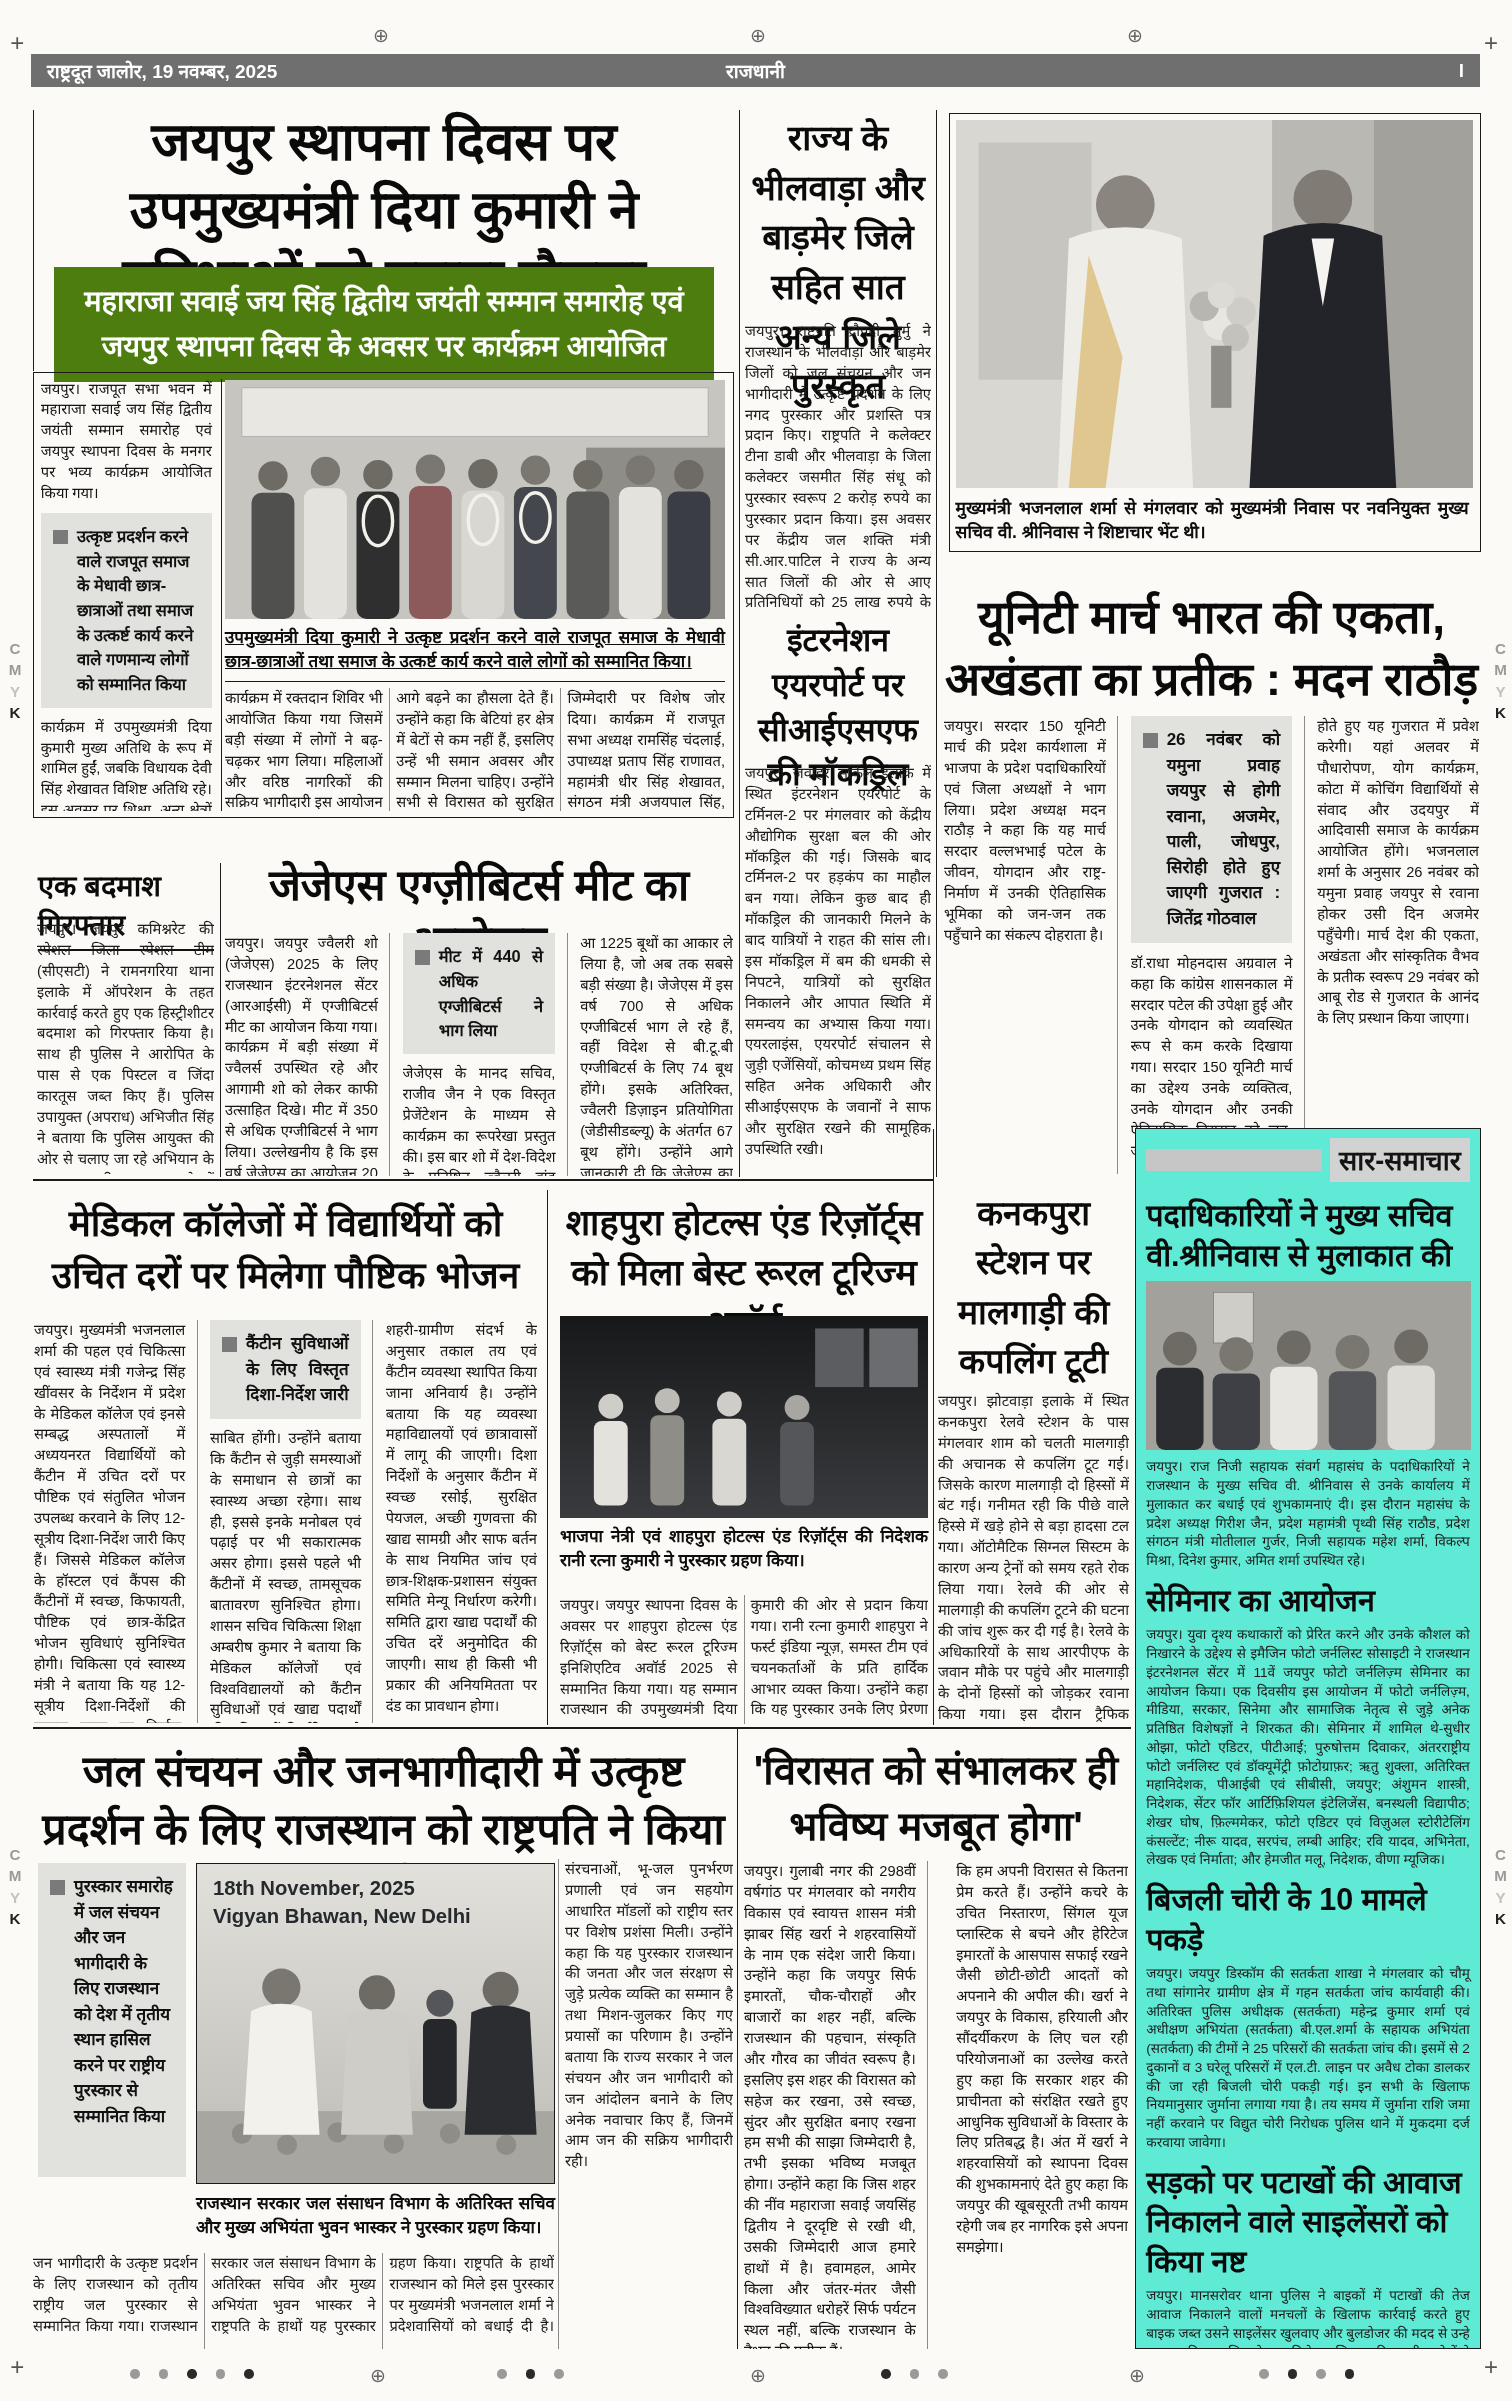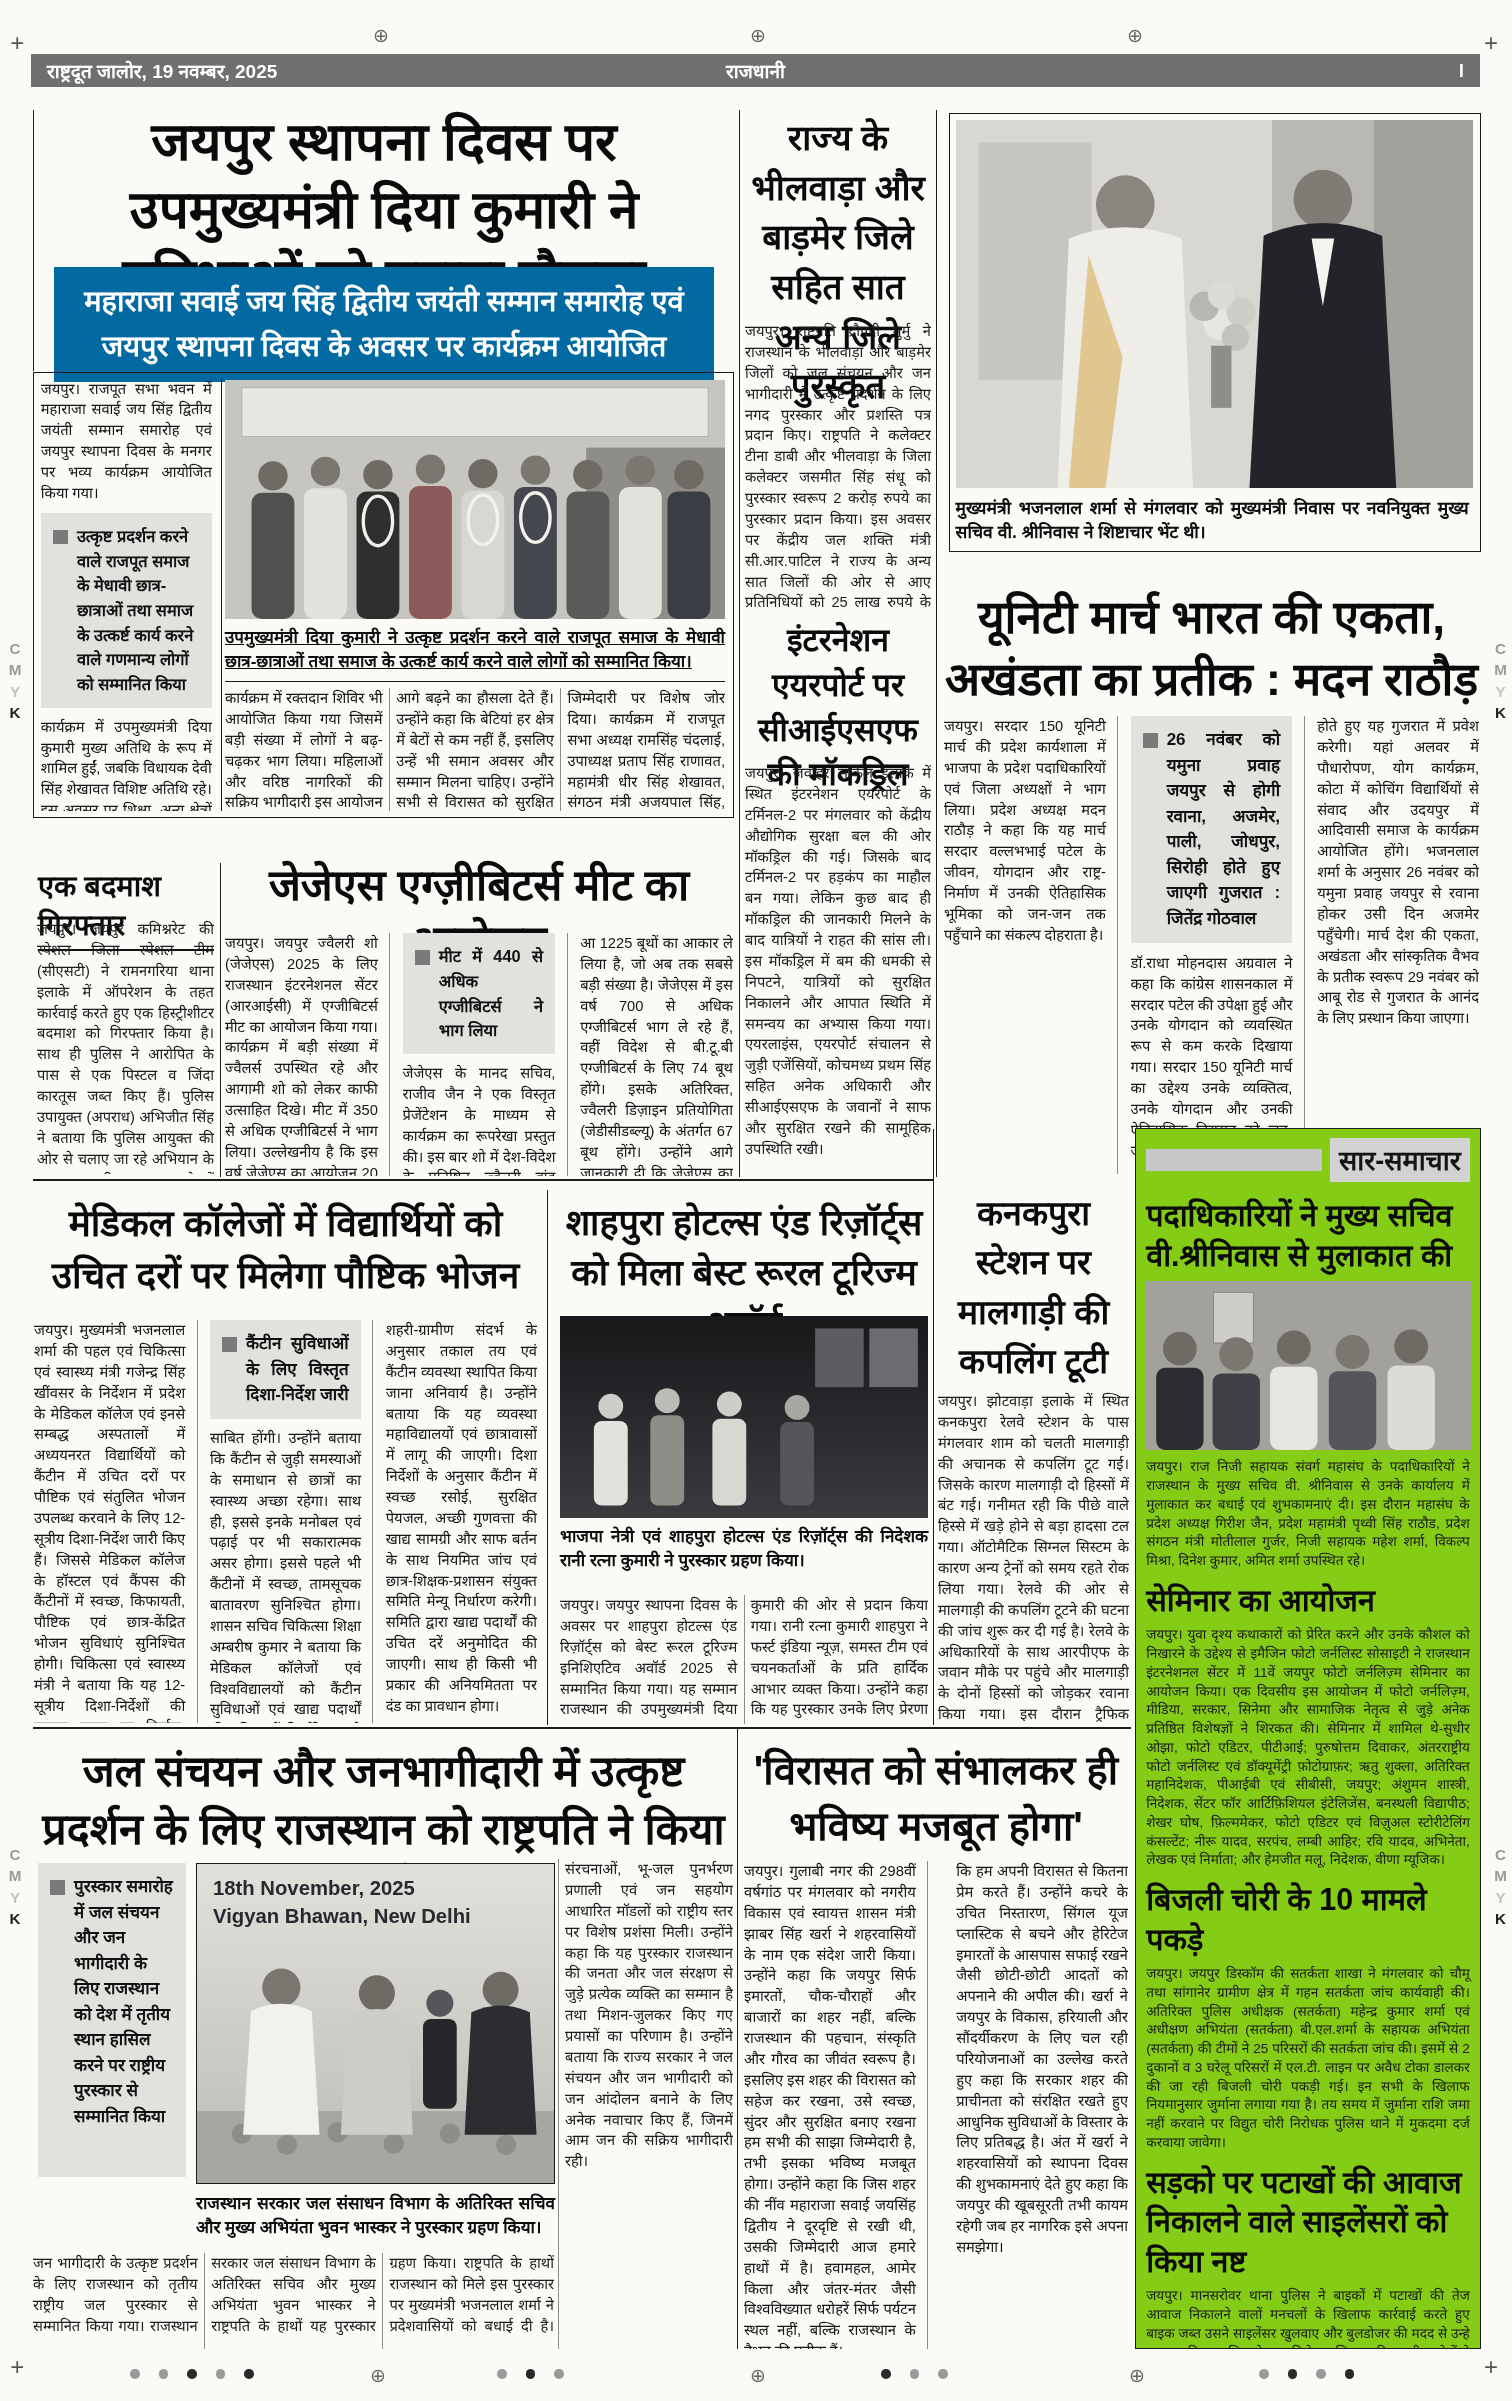--- a/index.html
+++ b/index.html
@@ -27,23 +27,23 @@
   .photo svg{display:block;width:100%;height:100%;}
   .photo-frame{position:absolute;border:1.7px solid #1a1a1a;background:#fbfaf7;box-sizing:border-box;padding:5.6px;}
   .cmyk{position:absolute;width:19px;text-align:center;font-weight:bold;font-size:15.2px;line-height:1.4;color:#9a9a9a;}
   .cmyk .k{color:#222;}
   .cmyk .y{color:#c2c2c2;}
   .corner{position:absolute;color:#555;font-size:24px;font-weight:normal;}
   .target{position:absolute;color:#666;font-size:19px;}
   .dots{position:absolute;display:flex;gap:19px;align-items:center;}
   .dots i{width:9.6px;height:9.6px;border-radius:50%;background:#2a2a2a;display:block;}
   .dots i.g{background:#9a9a9a;}
-  .subheadbar{position:absolute;background:#0369a1;color:#fff;font-weight:bold;text-align:center;
+  .subheadbar{position:absolute;background:#4d7c0f;color:#fff;font-weight:bold;text-align:center;
               font-size:29px;line-height:1.55;padding:12.4px 10.2px;box-sizing:border-box;}
-  .saarbox{position:absolute;border:1.7px solid #1a1a1a;box-sizing:border-box;padding:9px 10.2px;overflow:hidden;background:#84cc16;}
+  .saarbox{position:absolute;border:1.7px solid #1a1a1a;box-sizing:border-box;padding:9px 10.2px;overflow:hidden;background:#5eead4;}
   .saarhead{display:flex;align-items:center;gap:8px;}
   .saarhead .bar{flex:1 1 auto;height:22.6px;background:#c6c6c6;}
   .saarhead .chip{background:#d2d2d2;padding:3.4px 9px;font-weight:bold;font-size:27px;white-space:nowrap;}
   .saar-sub{font-weight:bold;font-size:30.5px;line-height:1.3;margin:10.2px 0 5.6px;color:#0a0a0a;}
   .saar-body{font-size:13.6px;line-height:1.38;text-align:justify;color:#1b1b1b;}
   .phototext{position:absolute;left:16px;top:11.3px;font-weight:bold;color:#26292e;font-size:20.3px;line-height:1.35;}
 </style>
 </head>
 <body>
 

